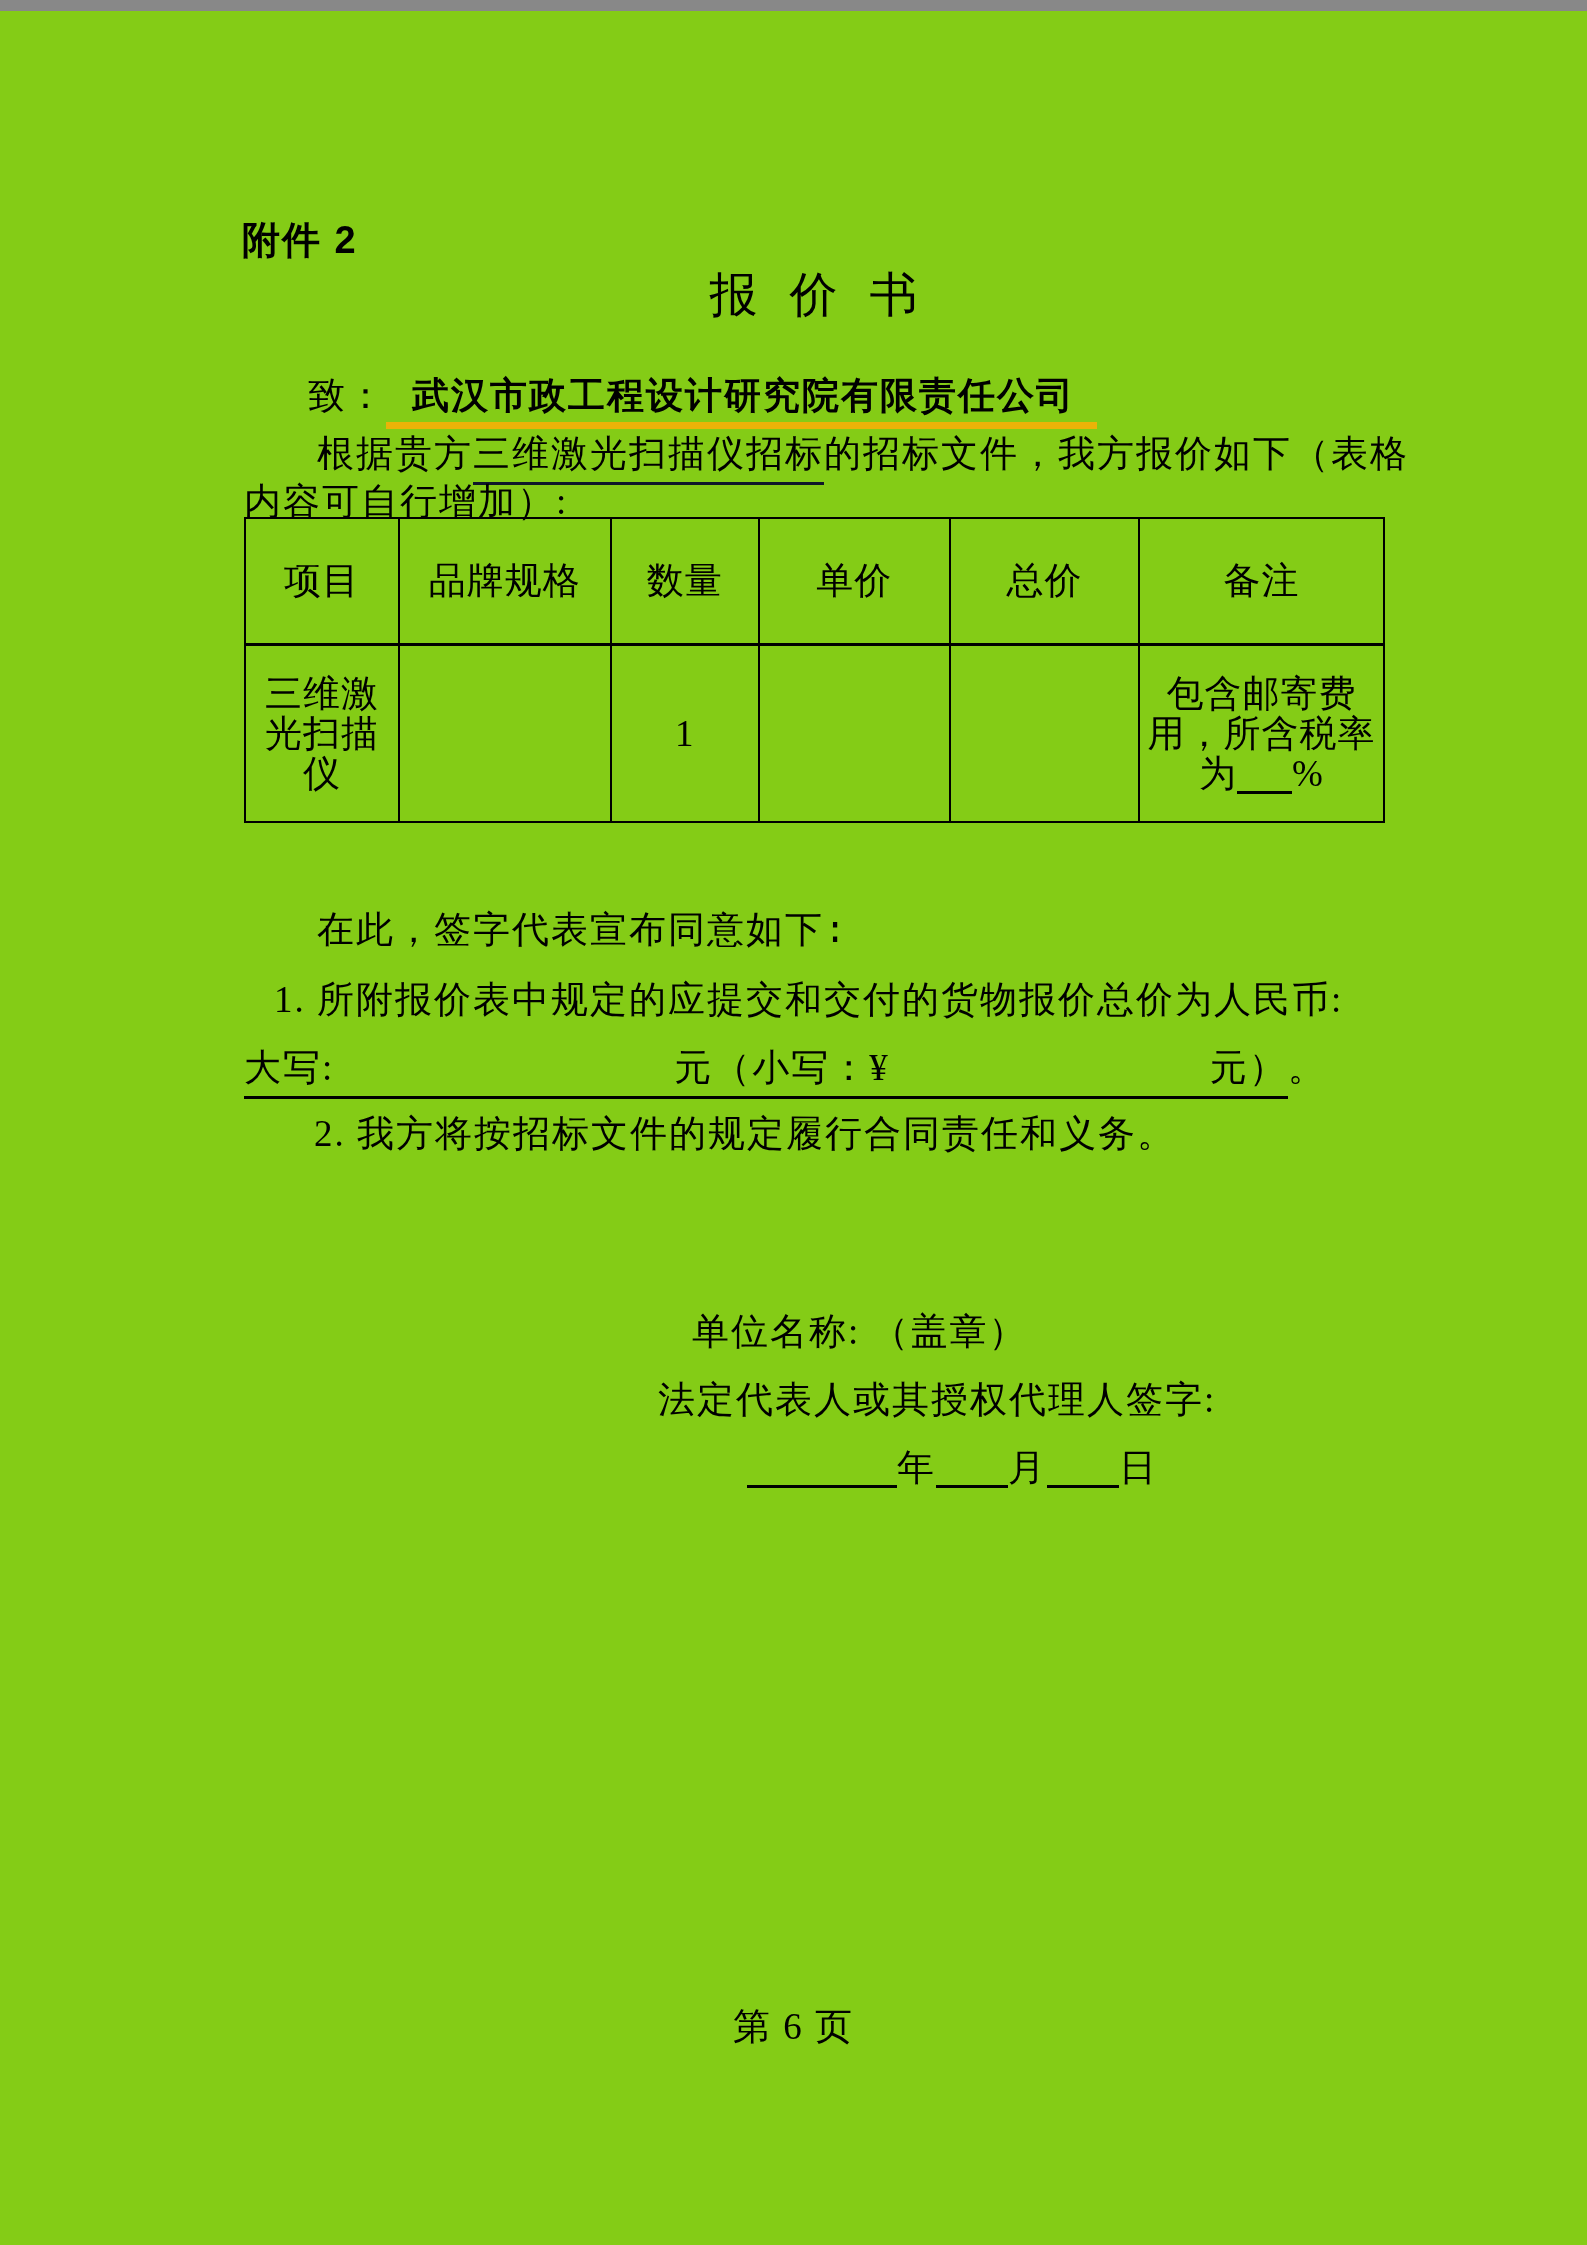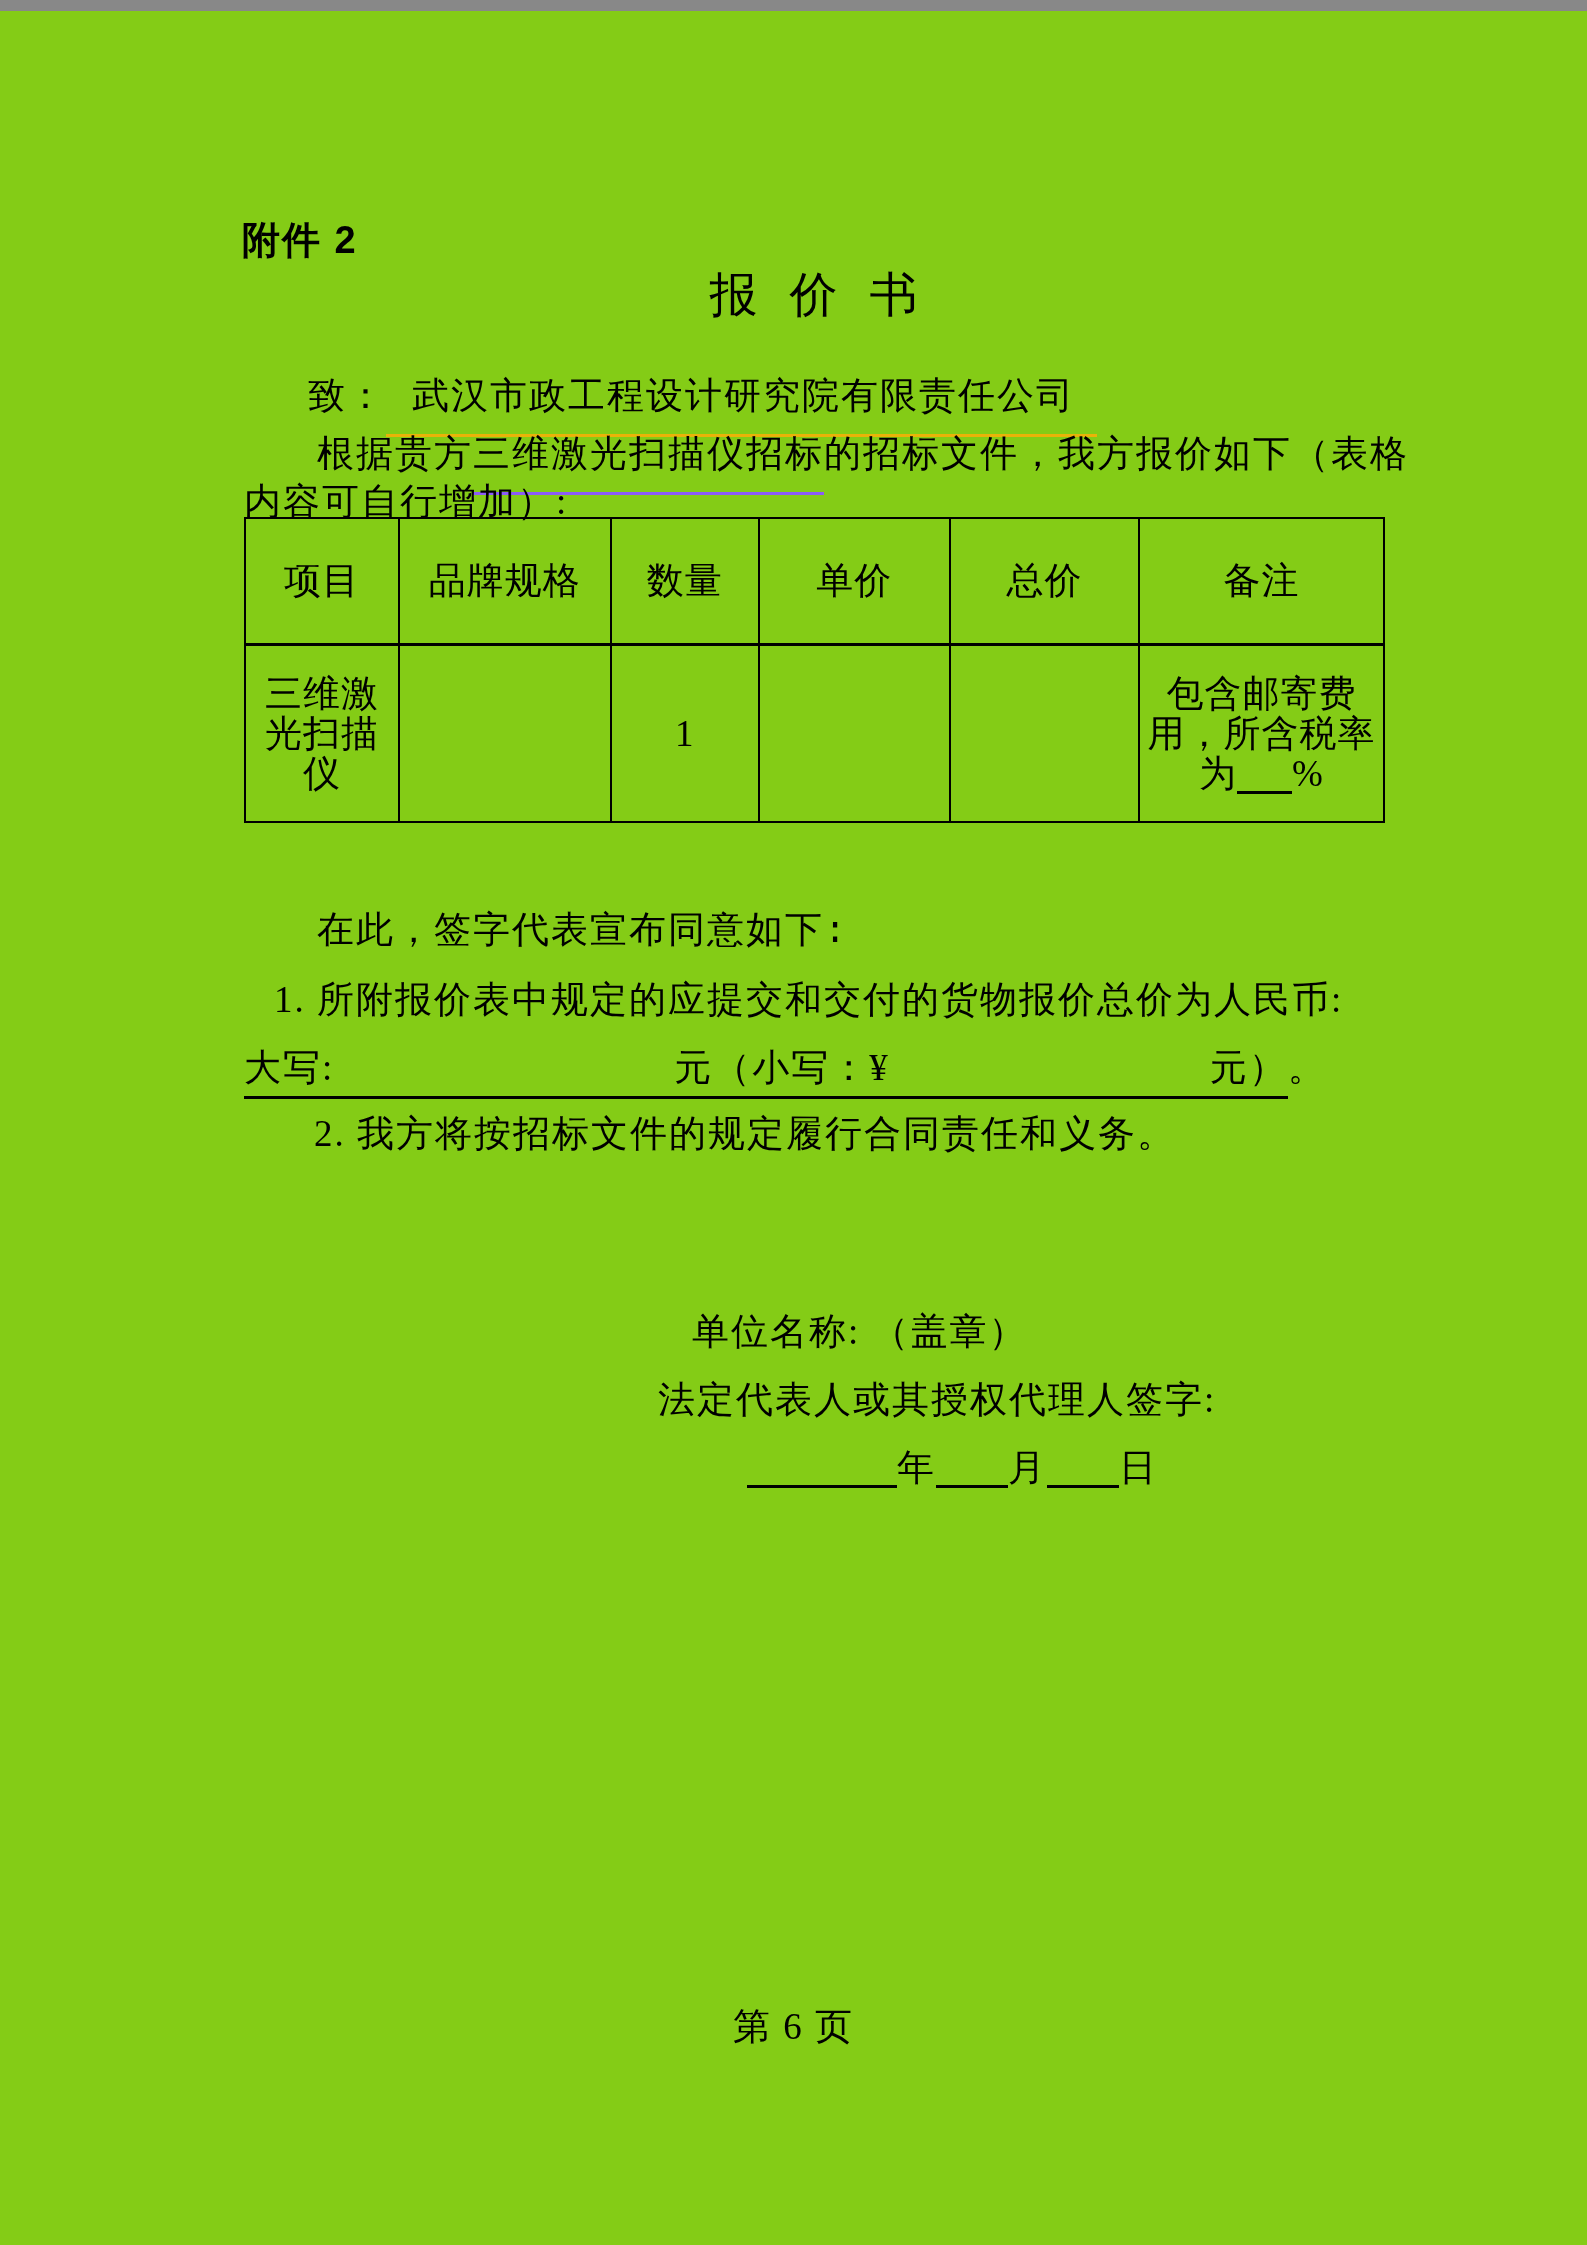--- a/index.html
+++ b/index.html
@@ -27,23 +27,23 @@
   .doc-title {
     left: 244px; top: 252px; width: 1141px;
     text-align: center;
     font-size: 48px;
     word-spacing: 16px;
     letter-spacing: 2px;
     white-space: nowrap;
   }
 
   .salutation { left: 244px; top: 362px; padding-left: 64px; }
-  .u-company { border-bottom: 3px solid #eab308; padding: 0 22px 18px 26px; }
+  .u-company { border-bottom: 7px solid #eab308; padding: 0 22px 6px 26px; font-weight: bold; }
   .intro-1 { left: 244px; top: 420px; padding-left: 73px; }
-  .u-tender { border-bottom: 3px solid #8b5cf6; padding-bottom: 18px; }
+  .u-tender { border-bottom: 3px solid #0f172a; padding-bottom: 8px; }
   .intro-2 { left: 244px; top: 468px; }
 
   table.quote {
     position: absolute;
     left: 244px; top: 506px;
     width: 1141px;
     border-collapse: collapse;
     table-layout: fixed;
     font-size: 37px;
     letter-spacing: 1px;

